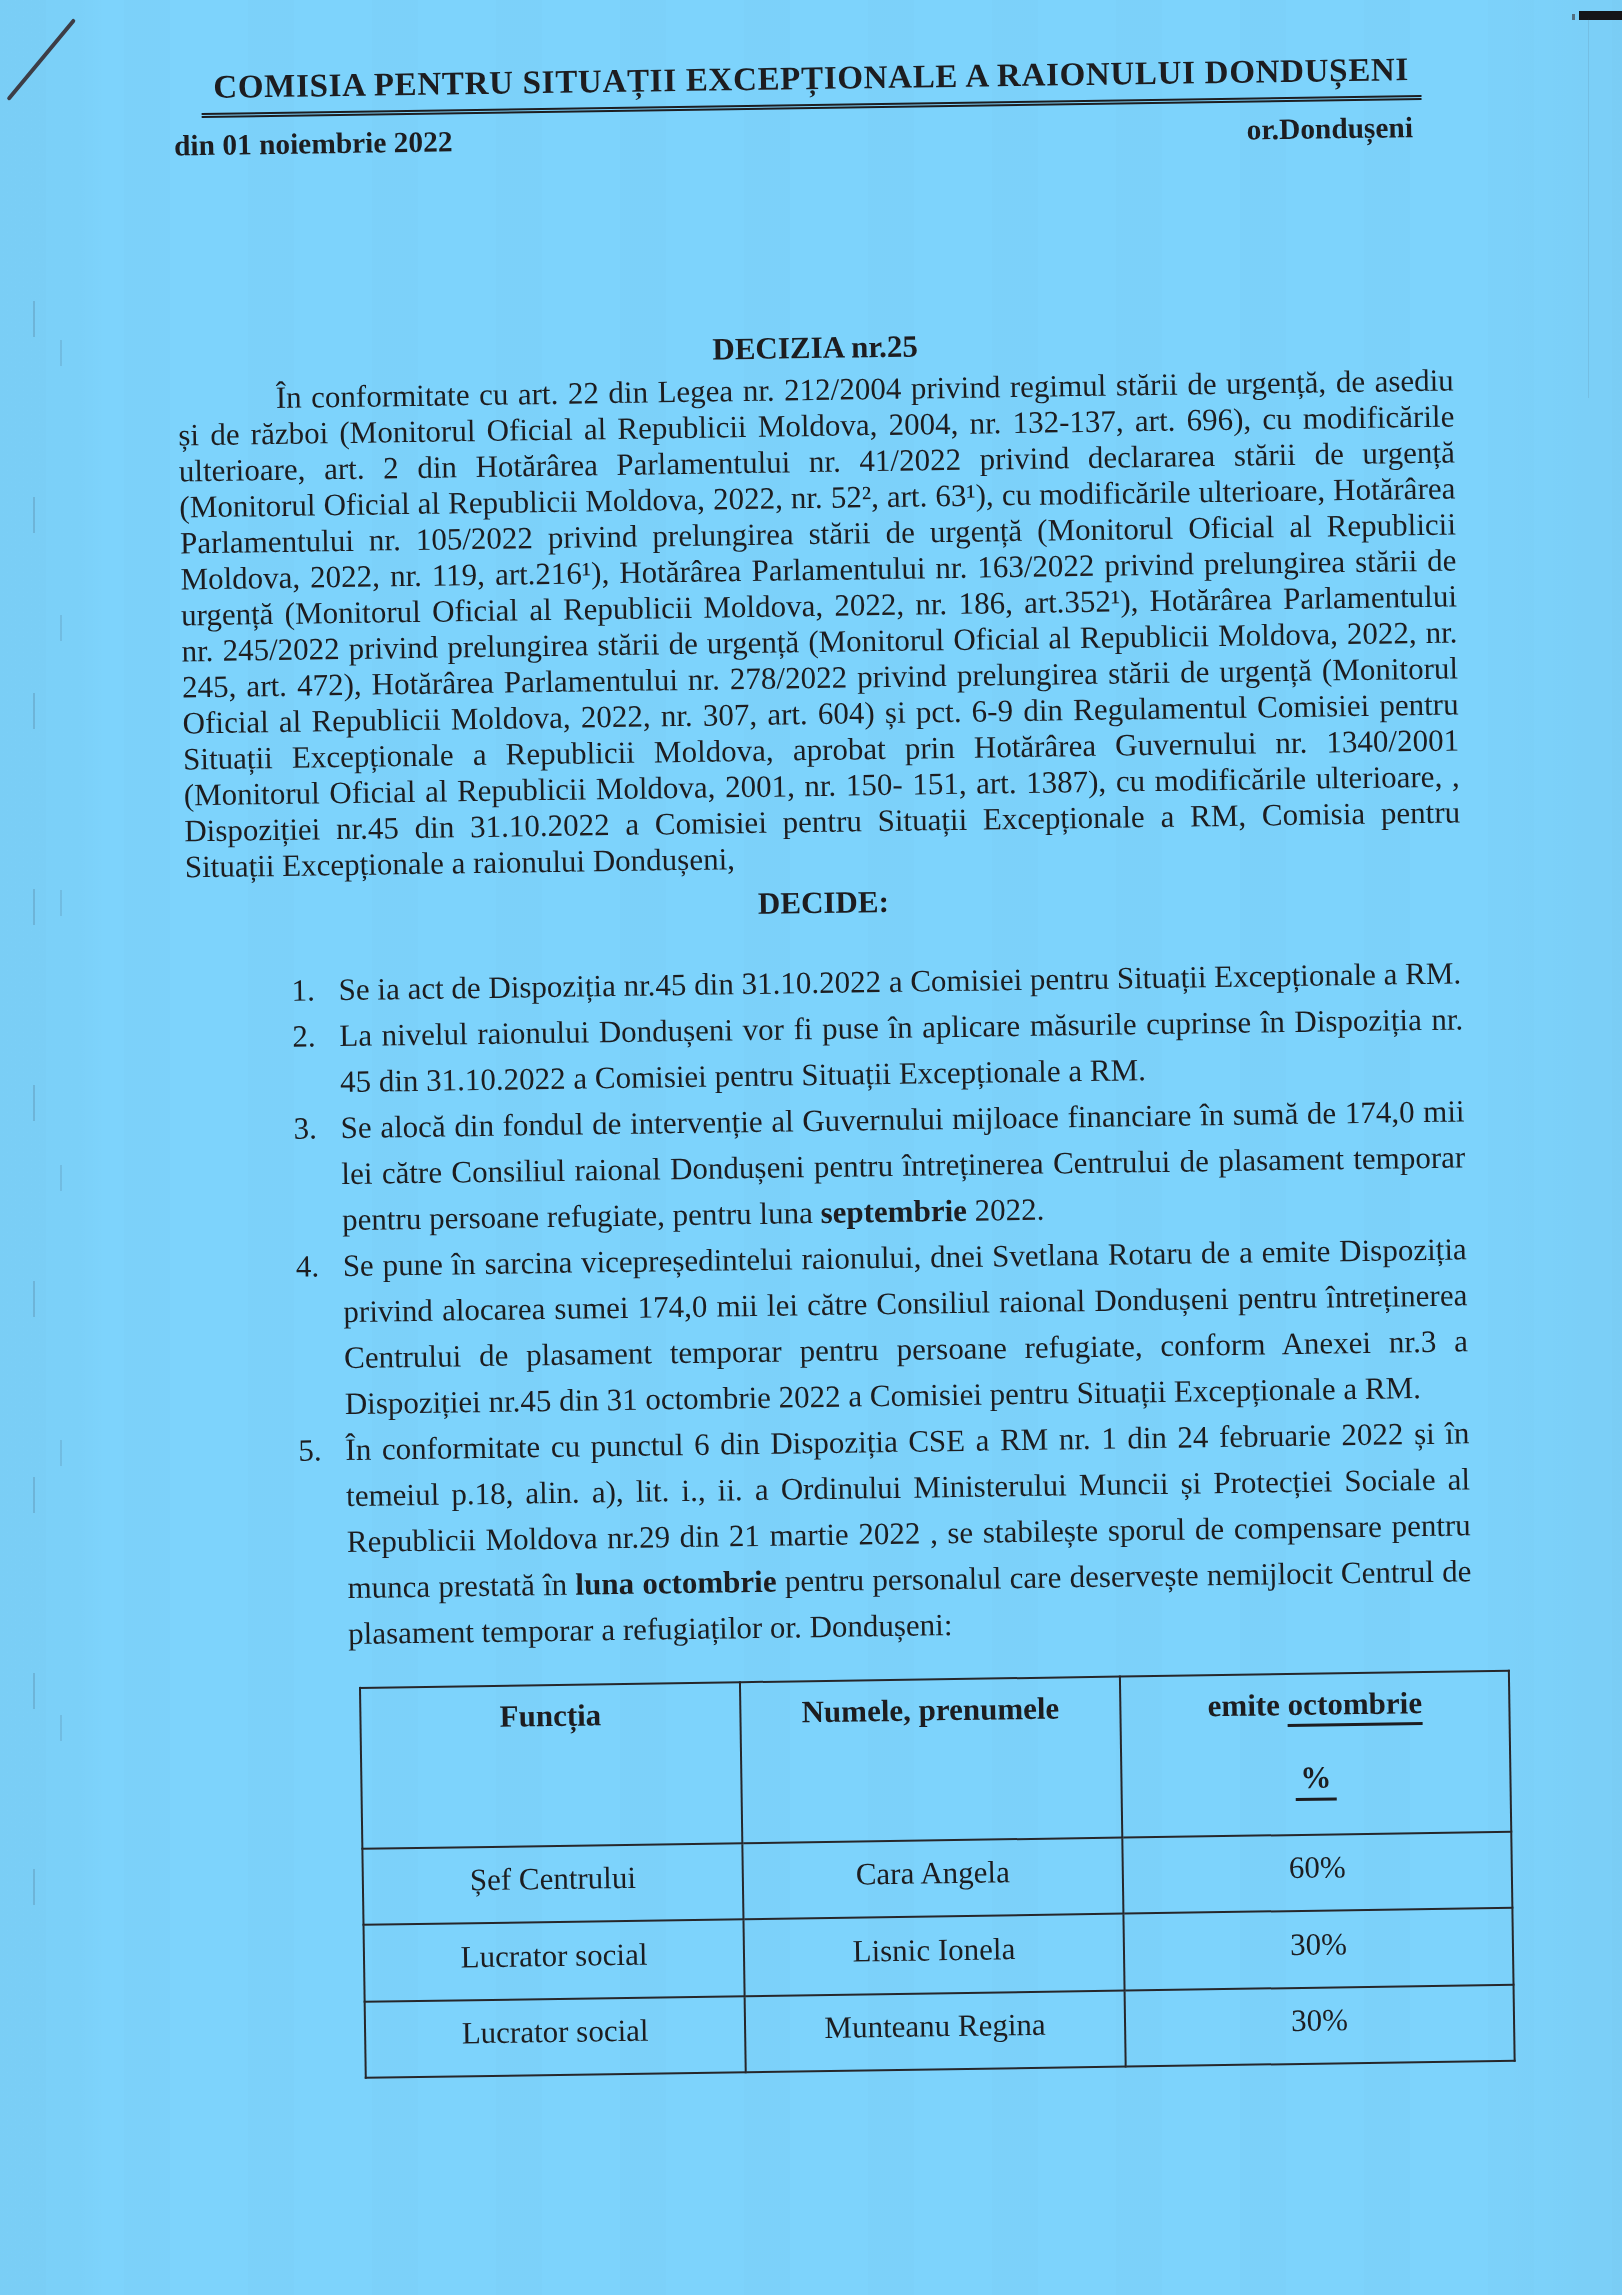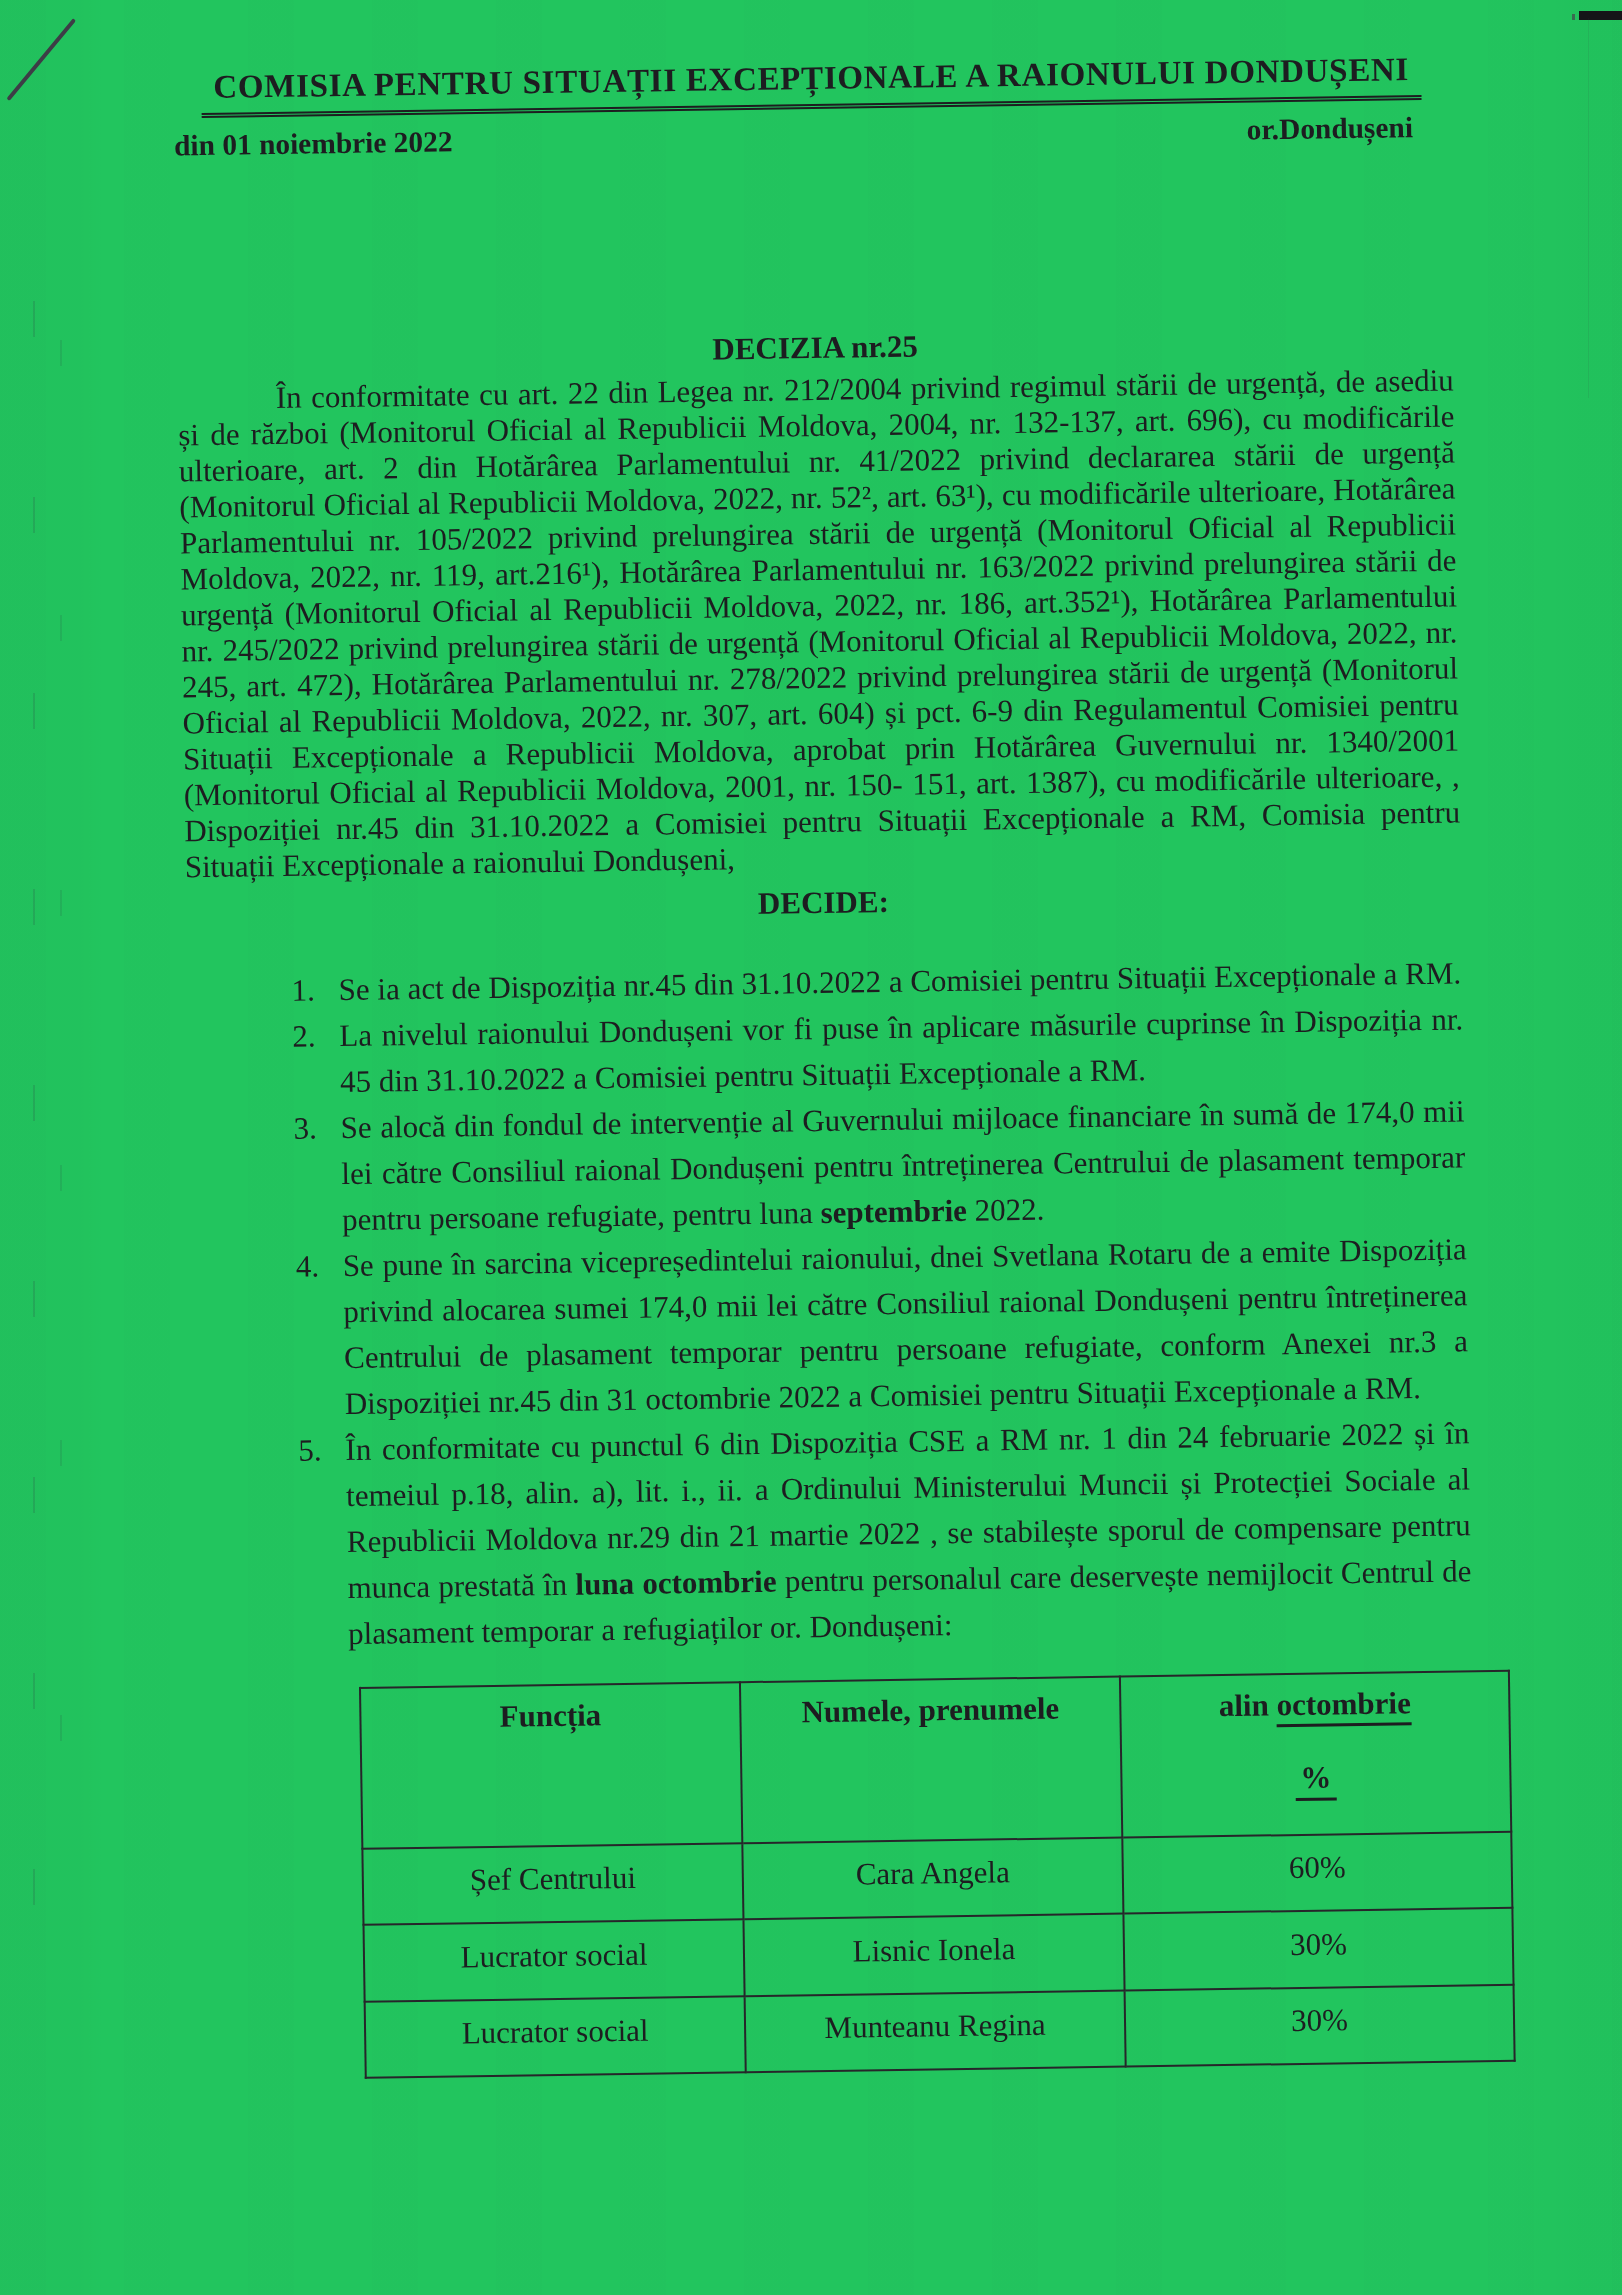--- a/index.html
+++ b/index.html
@@ -5,21 +5,21 @@
   html,body{margin:0;padding:0;}
   body{
     width:1623px;height:2295px;
     background:#e8e8e8;
     font-family:"Liberation Serif","DejaVu Serif",serif;
     color:#1d1d20;
     overflow:hidden;
   }
   .page{
     position:relative;width:1623px;height:2295px;
-    background:#22c55e;
+    background:#7dd3fc;
     overflow:hidden;
   }
   
   .page::before{
     content:"";position:absolute;inset:0;pointer-events:none;
     background:
       repeating-linear-gradient(90deg, rgba(40,40,60,0.012) 0 46px, rgba(0,0,0,0) 46px 124px),
       linear-gradient(90deg, rgba(0,0,0,0.015) 0 79px, rgba(0,0,0,0) 105px 1505px, rgba(0,0,0,0.02) 1584px 1623px);
   }
   .artifact{position:absolute;}
@@ -148,21 +148,21 @@
       <colgroup>
           <col class="c1">
           <col class="c2">
           <col class="c3">
         </colgroup>
       <thead>
         <tr>
           <th>Funcția</th>
           <th>Numele, prenumele</th>
           <th>
-            <div class="h3top"><span>alin </span><span class="u-word">octombrie</span></div>
+            <div class="h3top"><span>emite </span><span class="u-word">octombrie</span></div>
             <div class="h3pct"><span class="u-pct">%</span></div>
           </th>
         </tr>
       </thead>
       <tbody>
         <tr>
           <td>Șef Centrului</td>
           <td>Cara Angela</td>
           <td>60%</td>
         </tr>

